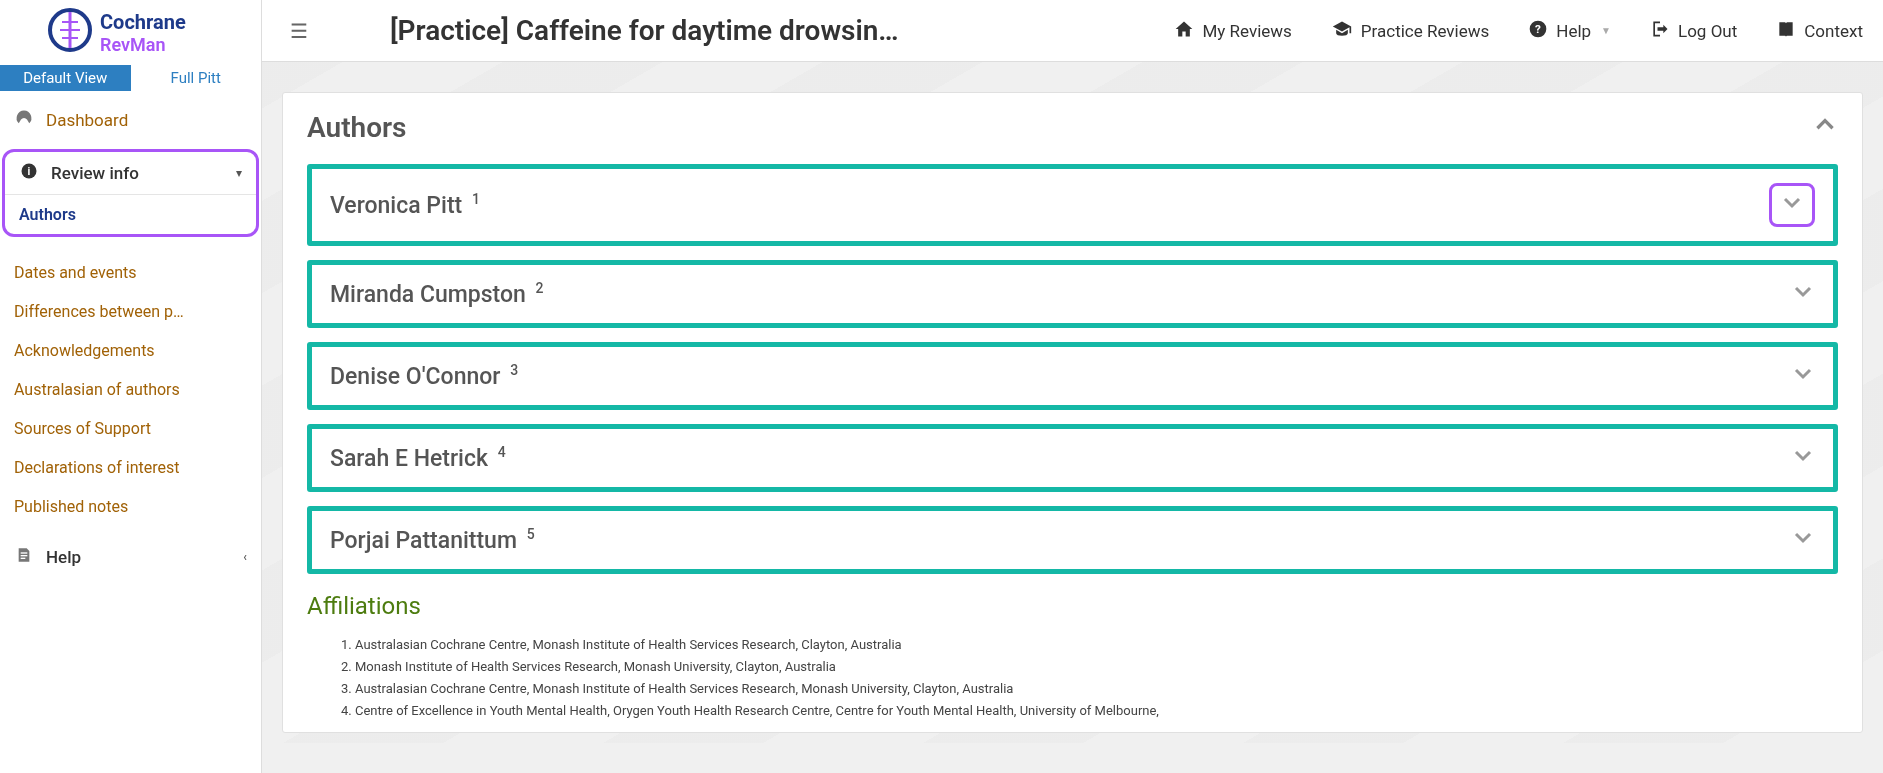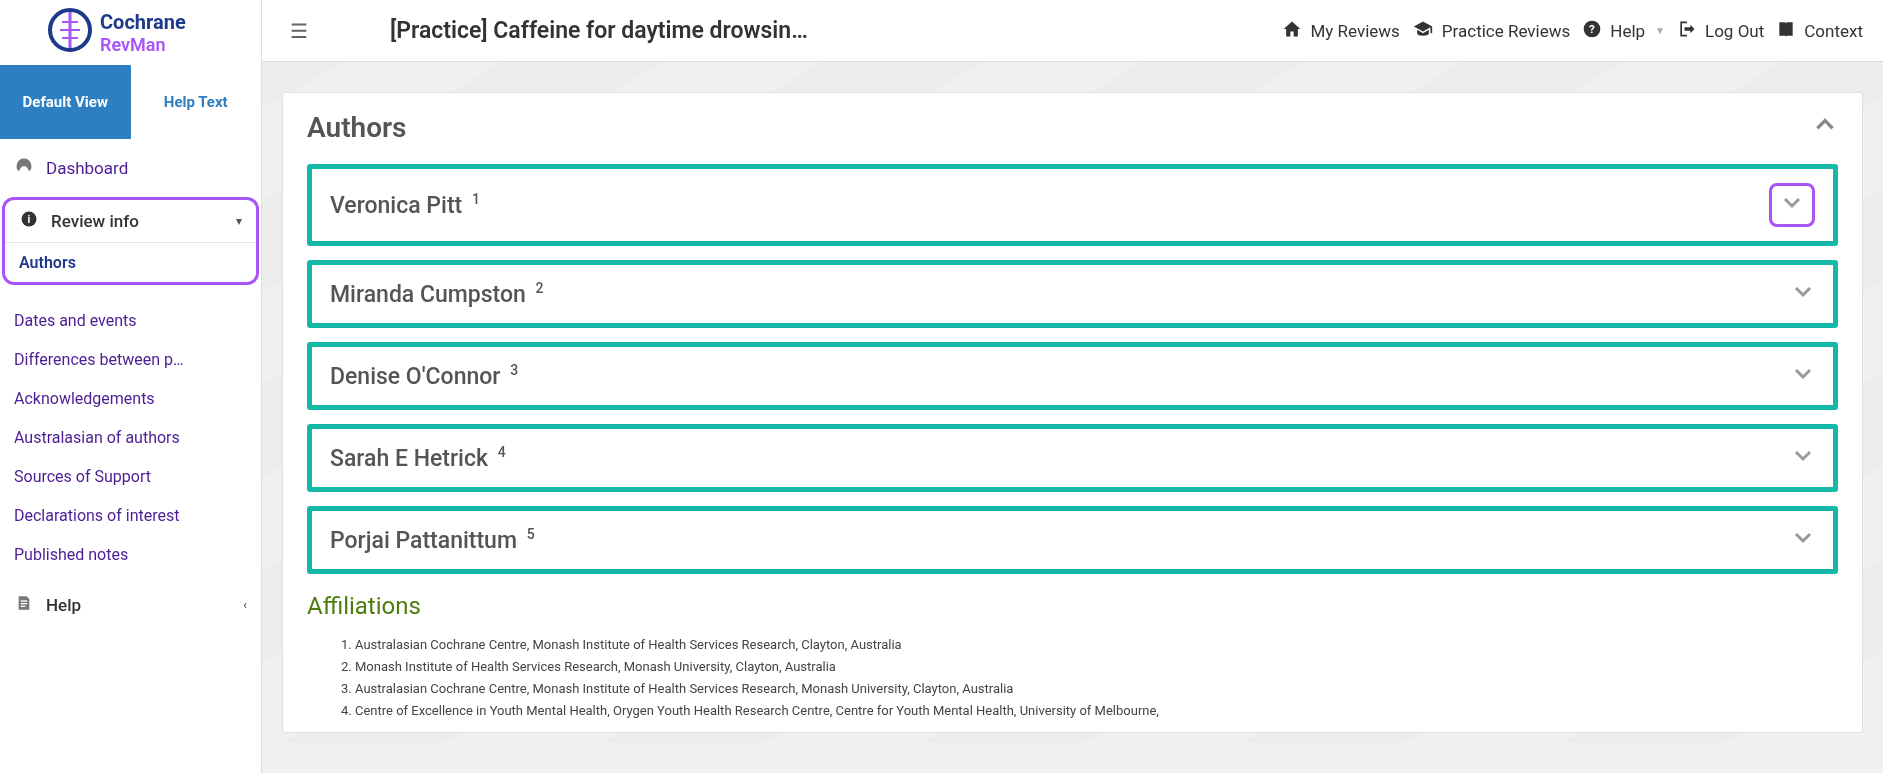--- a/index.html
+++ b/index.html
@@ -8,39 +8,39 @@
 .app { display: flex; height: 100vh; }
 
 .sidebar { width: 262px; background: #fff; border-right: 1px solid #ddd; display: flex; flex-direction: column; }
 .logo-area { display: flex; align-items: center; padding: 10px 8px 10px 50px; position: relative; }
 .logo-icon { position: absolute; left: 48px; top: 8px; width: 44px; height: 44px; }
 .logo-text { margin-left: 50px; }
 .logo-cochrane { font-weight: 700; color: #1e3a8a; font-size: 20px; }
 .logo-revman { font-weight: 600; color: #a855f7; font-size: 18px; }
 
 .view-tabs { display: flex; }
-.view-tab { flex: 1; padding: 28px 0; text-align: center; font-size: 15px; cursor: pointer; font-weight: bold; }
+.view-tab { flex: 1; padding: 4px 0; text-align: center; font-size: 15px; cursor: pointer; }
 .view-tab.active { background: #2d7fc1; color: #fff; }
 .view-tab.inactive { background: #fff; color: #2d7fc1; }
 
 .nav-list { list-style: none; padding: 8px 0; }
-.nav-item { padding: 10px 14px; font-size: 17px; color: #4c1d95; cursor: pointer; display: flex; align-items: center; gap: 12px; }
+.nav-item { padding: 10px 14px; font-size: 17px; color: #a16207; cursor: pointer; display: flex; align-items: center; gap: 12px; }
 .nav-item .icon { width: 20px; text-align: center; color: #777; }
 .nav-item.section { font-weight: 500; color: #333; justify-content: space-between; }
 .nav-item.sub { padding-left: 14px; font-size: 16px; }
 .nav-item.active-sub { color: #1e3a8a; font-weight: 600; }
 .nav-item .chev { margin-left: auto; font-size: 12px; color: #555; }
 
 .highlight-box { border: 3px solid #a855f7; border-radius: 12px; margin: 0 2px; }
 
 .main { flex: 1; display: flex; flex-direction: column; background: #f0f0f0; }
 .topbar { background: #fff; border-bottom: 1px solid #ddd; display: flex; align-items: center; padding: 0 20px; height: 62px; gap: 24px; }
 .hamburger { font-size: 20px; color: #666; cursor: pointer; padding: 0 8px; }
-.review-title { font-size: 23px; font-weight: 600; color: #333; flex: 1; margin-left: 50px; }
-.topbar-links { display: flex; gap: 12px; align-items: center; }
+.review-title { font-size: 28px; font-weight: 600; color: #333; flex: 1; margin-left: 50px; }
+.topbar-links { display: flex; gap: 39px; align-items: center; }
 .topbar-link { display: flex; align-items: center; gap: 8px; font-size: 17px; color: #333; cursor: pointer; }
 .topbar-link .icon { font-size: 18px; }
 .dropdown-caret { font-size: 10px; color: #aaa; margin-left: 2px; }
 
 .content { padding: 30px 20px 10px 20px; overflow-y: auto; position: relative; }
 .watermark-bg { position: absolute; inset: 0; background: repeating-linear-gradient(-30deg, transparent 0 80px, rgba(0,0,0,0.015) 80px 160px); pointer-events: none; }
 
 .panel { background: #fff; border: 1px solid #e0e0e0; border-radius: 3px; padding: 18px 24px 10px 24px; position: relative; }
 .panel-header { display: flex; justify-content: space-between; align-items: center; margin-bottom: 20px; }
 .panel-title { font-size: 28px; font-weight: 600; color: #555; }
@@ -69,21 +69,21 @@
         <line x1="14" y1="30" x2="30" y2="30" stroke="#a855f7" stroke-width="2"></line>
       </svg>
       <div class="logo-text">
         <div class="logo-cochrane">Cochrane</div>
         <div class="logo-revman">RevMan</div>
       </div>
     </div>
 
     <div class="view-tabs">
       <div class="view-tab active">Default View</div>
-      <div class="view-tab inactive">Help Text</div>
+      <div class="view-tab inactive">Full Pitt</div>
     </div>
 
     <ul class="nav-list">
       <li class="nav-item">
         <span class="icon">
           <svg width="18" height="18" viewBox="0 0 24 24" fill="#777">
               <path d="M12 2a10 10 0 00-7 17l3-5a5 5 0 018 0l3 5A10 10 0 0012 2z"></path>
             </svg>
         </span>
         <span>Dashboard</span>

